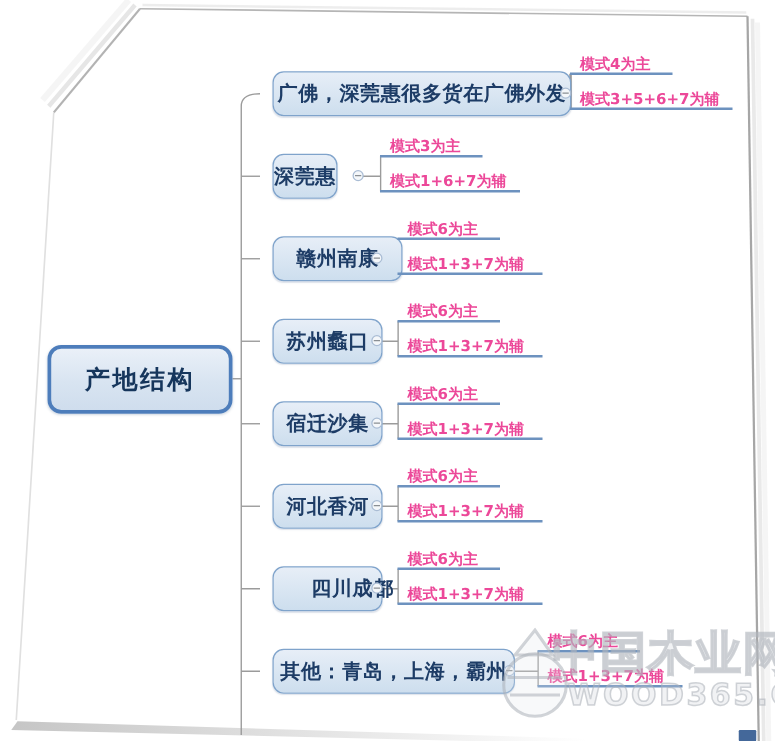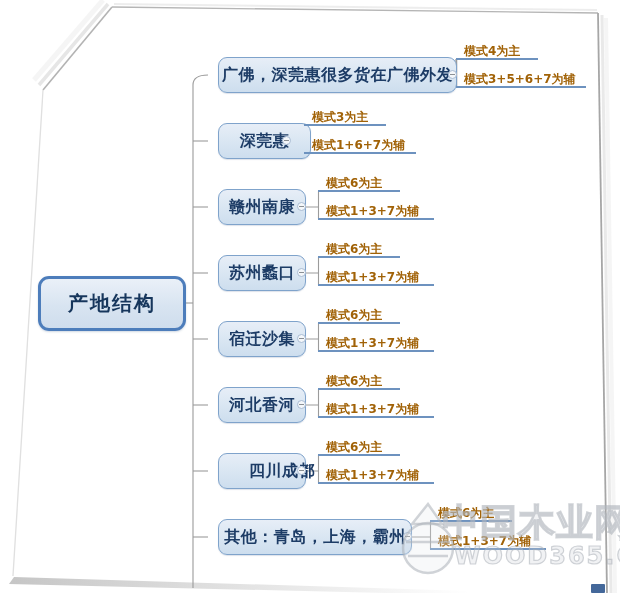--- a/index.html
+++ b/index.html
@@ -28,21 +28,21 @@
     border:3.5px solid #4d7dbb;border-radius:11px;
     background:linear-gradient(180deg,#eaf0f8 0%,#d8e4f1 55%,#cfdded 100%);
     display:flex;align-items:center;justify-content:center;
     font-size:20px;font-weight:700;color:#16365c;letter-spacing:2px;
     z-index:5;box-shadow:0 1px 2px rgba(100,125,160,0.3);
   }
   
   .sub{
     position:absolute;height:16px;box-sizing:border-box;
     padding:1px 0 0 8px;line-height:13px;font-size:12px;font-weight:600;
-    color:#a16207;white-space:nowrap;border-bottom:2px solid #6d92bf;
+    color:#ec4899;white-space:nowrap;border-bottom:2px solid #6d92bf;
     z-index:6;
   }
   
   .handle{
     position:absolute;width:9px;height:9px;border-radius:50%;box-sizing:border-box;
     border:1px solid #a9bcd4;background-color:#f4f7fa;
     background-image:linear-gradient(#8a8f94,#8a8f94);
     background-size:5px 1px;background-position:center;background-repeat:no-repeat;
     z-index:7;
   }
@@ -143,28 +143,28 @@
     <span>产地结构</span>
   </div>
 
   <div class="bbox" style="left:208px;top:57px;width:239px;">
     <span>广佛，深莞惠很多货在广佛外发</span>
   </div>
   <div class="handle" style="left:448px;top:70px;"></div>
   <div class="sub" style="left:456px;top:44px;width:82px;"><span>模式4为主</span></div>
   <div class="sub" style="left:456px;top:72px;width:130px;"><span>模式3+5+6+7为辅</span></div>
 
-  <div class="bbox" style="left:208px;top:123px;width:93px;">
+  <div class="bbox" style="left:208px;top:123px;width:52px;">
     <span>深莞惠</span>
   </div>
   <div class="handle" style="left:282px;top:136px;"></div>
   <div class="sub" style="left:304px;top:110px;width:82px;"><span>模式3为主</span></div>
   <div class="sub" style="left:304px;top:138px;width:112px;"><span>模式1+6+7为辅</span></div>
 
-  <div class="bbox" style="left:208px;top:189px;width:88px;">
+  <div class="bbox" style="left:208px;top:189px;width:104px;">
     <span>赣州南康</span>
   </div>
   <div class="handle" style="left:297px;top:202px;"></div>
   <div class="sub" style="left:318px;top:176px;width:82px;"><span>模式6为主</span></div>
   <div class="sub" style="left:318px;top:204px;width:116px;"><span>模式1+3+7为辅</span></div>
 
   <div class="bbox" style="left:208px;top:255px;width:88px;">
     <span>苏州蠡口</span>
   </div>
   <div class="handle" style="left:297px;top:268px;"></div>

